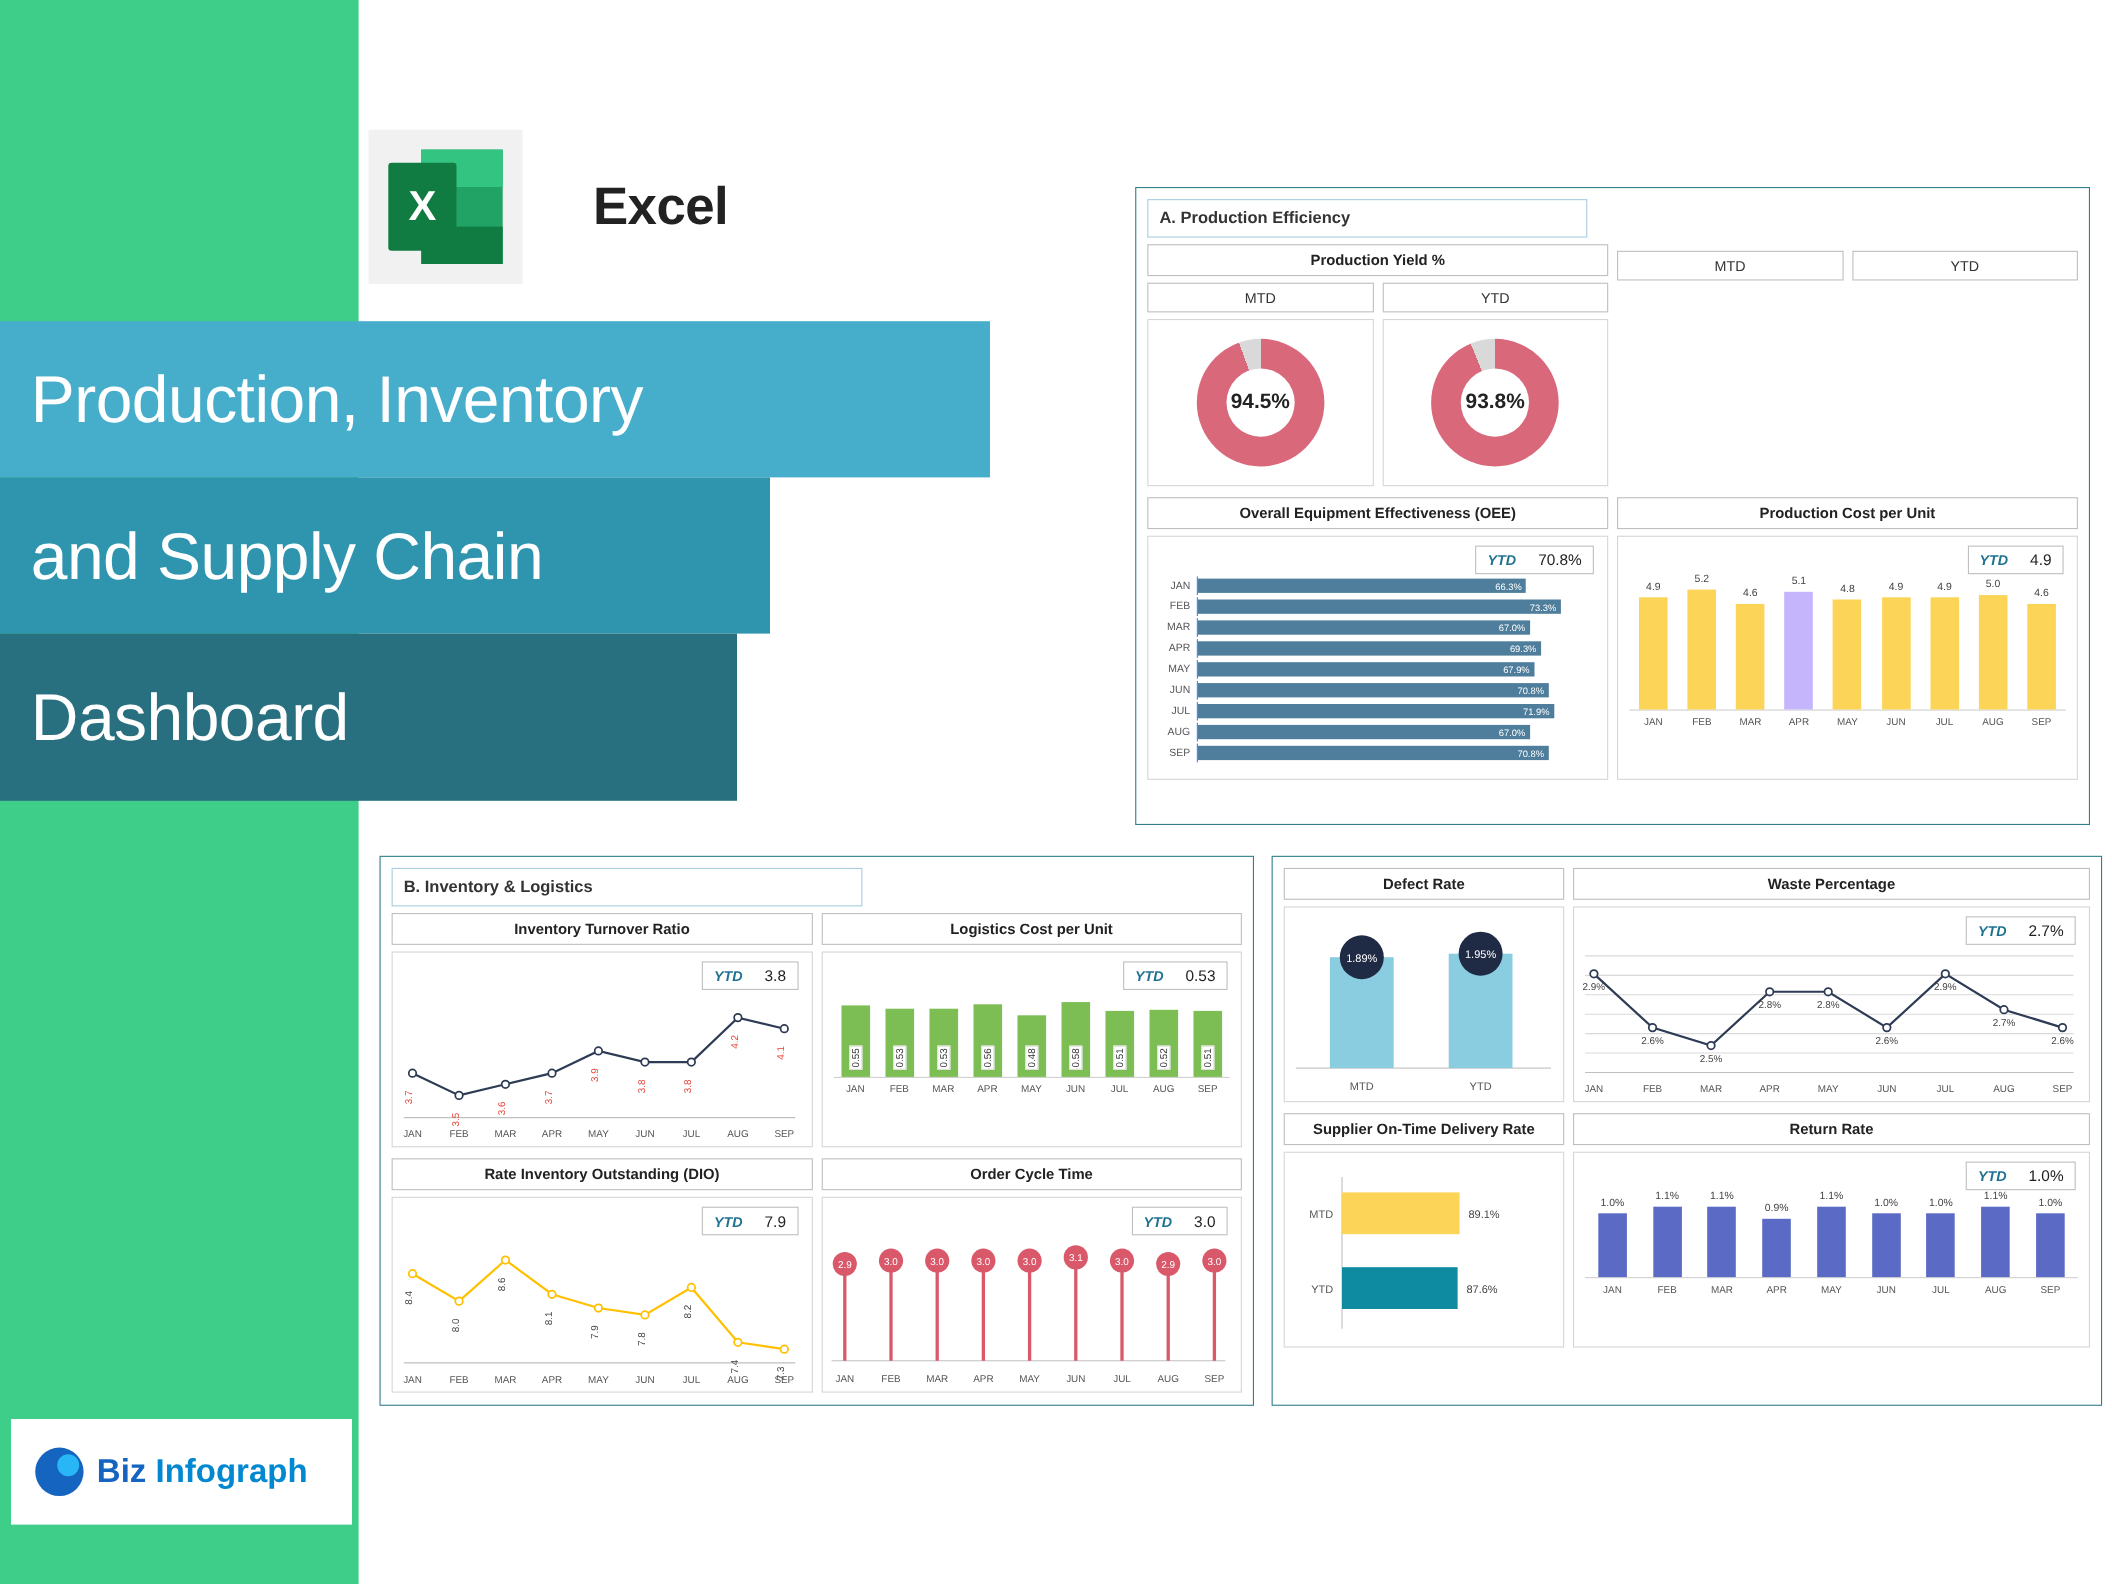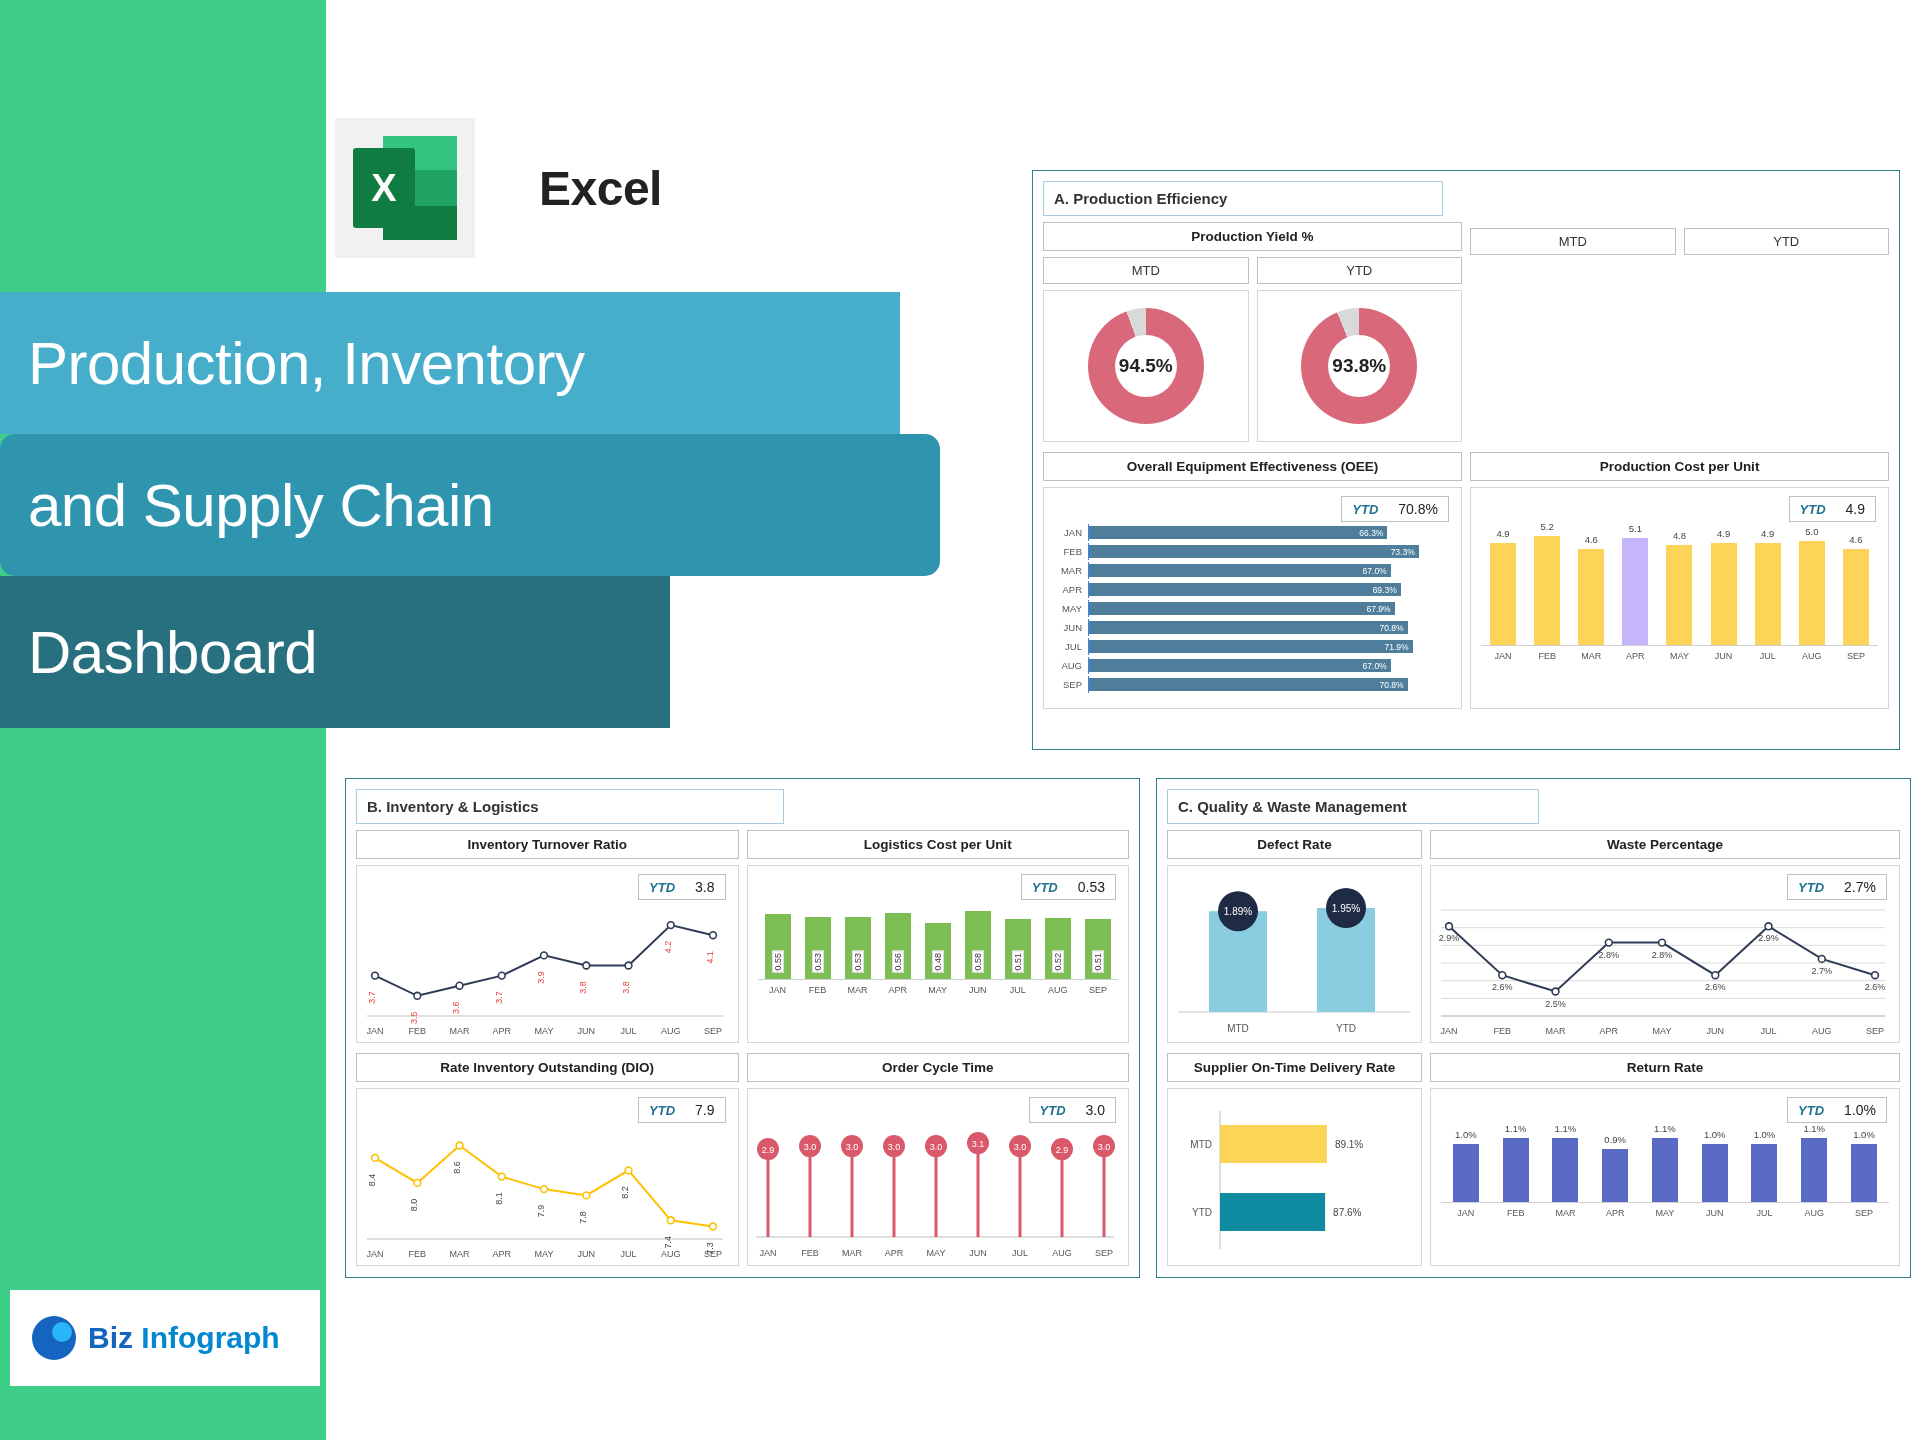--- a/index.html
+++ b/index.html
@@ -56,21 +56,21 @@
   .title-band {
     position: absolute;
     color: #fff;
     font-size: 60px;
     font-weight: 400;
     display: flex; align-items: center;
     padding-left: 28px;
     letter-spacing: -0.5px;
   }
   .band1 { left: 0; top: 292px; width: 900px; height: 142px; background: #46AECB; }
-  .band2 { left: 0; top: 434px; width: 940px; height: 142px; background: #2F95AE; border-radius: 15px; }
+  .band2 { left: 0; top: 434px; width: 700px; height: 142px; background: #2F95AE; }
   .band3 { left: 0; top: 576px; width: 670px; height: 152px; background: #28707F; }
 
   .biz-logo {
     position: absolute; left: 10px; top: 1290px;
     width: 310px; height: 96px;
     background: #fff;
     display: flex; align-items: center; gap: 12px;
     padding-left: 22px;
   }
   .biz-mark { width: 44px; height: 44px; border-radius: 50%; background: #1565C0; position: relative; }
@@ -564,21 +564,20 @@
       <text x="356.0" y="60.6" font-size="9" fill="#fff" text-anchor="middle" font-family="Liberation Sans, sans-serif">3.0</text>
       <text x="356.0" y="167" font-size="9" fill="#555" text-anchor="middle" font-family="Liberation Sans, sans-serif">SEP</text>
             </svg>
           </div>
       </div>
     </div>
   </div>
 </div>
 
 <div class="panel panel-c">
-  <div class="section-tag tag-c">C. Quality &amp; Waste Management</div>
 
   <div class="row">
     <div style="width:255px">
       <div class="kpi-head">Defect Rate</div>
       <div class="chart-box" style="margin-top:6px;height:178px">
         <div id="defect-chart">
             <svg width="252" height="176">
     <line x1="10" y1="146" x2="242" y2="146" stroke="#C8C8C8" stroke-width="1"></line>
               <rect x="41" y="45.2" width="58" height="100.8" fill="#8ACDE0"></rect>
       <circle cx="70" cy="45.2" r="20" fill="#1F2A44"></circle>

